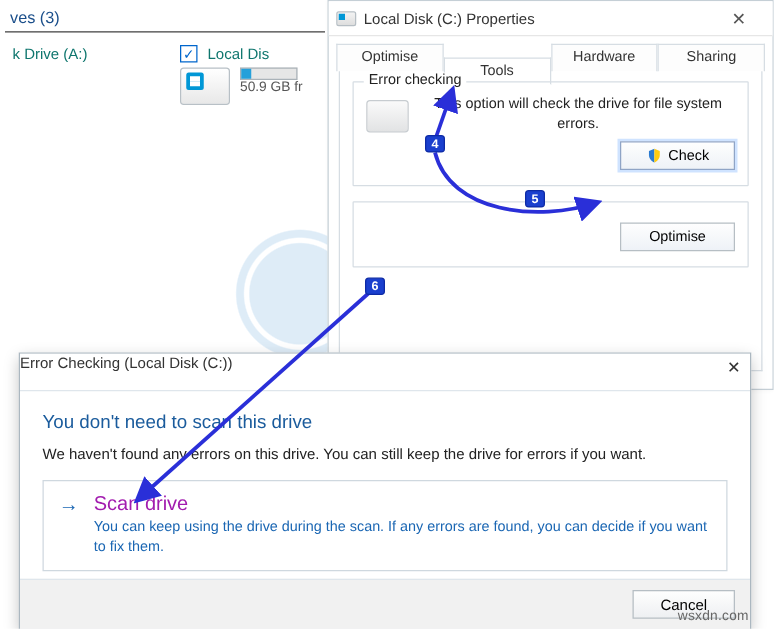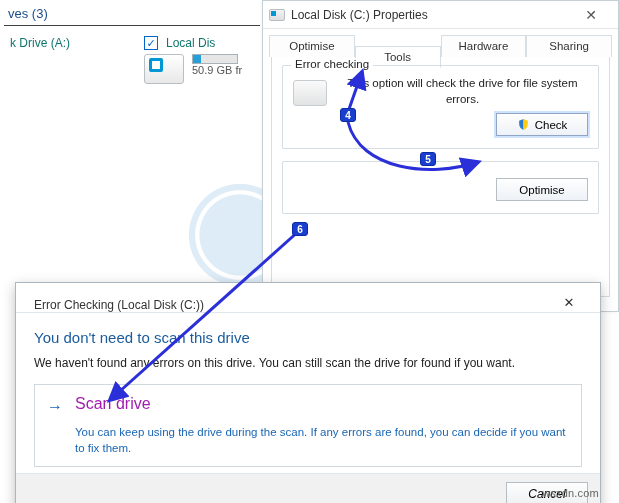--- a/index.html
+++ b/index.html
@@ -39,30 +39,30 @@
   .group-text { flex:1; font-size:11.5px; color:#222; line-height:1.35;}
   .btnrow { display:flex; justify-content:flex-end; margin-top:6px;}
   .btn { min-width:92px; height:23px; border:1px solid #8fa4c6; background:linear-gradient(#fefefe,#eef2f7); font-size:11.5px; display:flex; align-items:center; justify-content:center; gap:5px; cursor:default; box-shadow:0 0 0 2px #cfe3ff;}
   .btn.plain { box-shadow:none; border-color:#b6bec4;}
   .shield{ width:13px; height:13px; }
   .shield .half1{ fill:#2a7ad0;} .shield .half2{ fill:#ffcb0f;}
   .colour-icon { width:16px; height:16px; background:conic-gradient(#e03030 0 25%,#3cba54 0 50%,#4285f4 0 75%,#f4c20d 0 100%); border-radius:2px; margin-top:4px;}
 
   
   .echk { position:absolute; left:15px; top:282px; width:586px; border:1px solid #abb7c0; background:#fff; box-shadow:0 4px 12px rgba(0,0,0,.25);}
-  .echk-title-bar { height:30px; display:flex; align-items:flex-end; justify-content:space-between; padding:0 18px; background:#fff; border-bottom:1px solid #dfe6ec; font-size:12px; color:#333;}
+  .echk-title-bar { height:30px; display:flex; align-items:flex-start; justify-content:space-between; padding:0 0; background:#fff; border-bottom:1px solid #dfe6ec; font-size:12px; color:#333;}
   .echk-close { width:26px; height:20px; display:flex; align-items:center; justify-content:center; font-size:13px; color:#333;}
   .echk-body { padding:12px 18px 6px 18px;}
   .echk-h { color:#1a5b9c; font-size:15px; margin:4px 0 10px 0;}
   .echk-sub { font-size:12px; color:#222; margin-bottom:14px;}
   .opt { border:1px solid #cfd8df; padding:10px 12px; display:flex; gap:12px; align-items:flex-start;}
   .opt-arrow { color:#1a66b3; font-size:16px; margin-top:1px;}
   .opt-title { color:#a21caf; font-size:16px; }
-  .opt-desc { color:#1a66b3; font-size:11.5px; line-height:1.35; margin-top:12px;}
-  .echk-footer { height:40px; background:#f1f1f1; border-top:1px solid #dfe6ec; display:flex; justify-content:flex-end; align-items:center; padding:0 12px;font-style:italic;}
+  .opt-desc { color:#1a66b3; font-size:11.5px; line-height:1.35; margin-top:2px;}
+  .echk-footer { height:40px; background:#f1f1f1; border-top:1px solid #dfe6ec; display:flex; justify-content:flex-end; align-items:center; padding:0 12px;}
   .btn-cancel { width:82px; height:23px; border:1px solid #b6bec4; background:linear-gradient(#fefefe,#eef0f2); font-size:12px; display:flex; align-items:center; justify-content:center;}
 
   
   .overlay { position:absolute; left:0; top:0; width:619px; height:503px; pointer-events:none; }
   .step { position:absolute; width:16px; height:14px; background:#1a3fce; border:1px solid #0d2aa5; border-radius:3px; color:#fff; font-size:10px; font-weight:bold; display:flex; align-items:center; justify-content:center; pointer-events:none;}
   .watermark { position:absolute; right:20px; bottom:4px; font-size:11px; color:#666; letter-spacing:.2px;}
   .bg-logo { position:absolute; left:150px; top:180px; width:180px; height:110px; opacity:.18; pointer-events:none;
              background: radial-gradient(circle at 50% 50%, #4e9bd8 0 38%, transparent 39%),
                          radial-gradient(circle at 50% 50%, transparent 0 42%, #4e9bd8 43% 48%, transparent 49%);
              border-radius:50%;}
@@ -138,21 +138,21 @@
   </div>
 </div>
 
 <div class="echk">
   <div class="echk-title-bar">
     <span>Error Checking (Local Disk (C:))</span>
     <div class="echk-close">✕</div>
   </div>
   <div class="echk-body">
     <div class="echk-h">You don't need to scan this drive</div>
-    <div class="echk-sub">We haven't found any errors on this drive. You can still scan the drive for found if you want.</div>
+    <div class="echk-sub">We haven't found any errors on this drive. You can still keep the drive for errors if you want.</div>
     <div class="opt">
       <div class="opt-arrow">→</div>
       <div>
         <div class="opt-title">Scan drive</div>
         <div class="opt-desc">You can keep using the drive during the scan. If any errors are found, you can decide if you want to fix them.</div>
       </div>
     </div>
   </div>
   <div class="echk-footer">
     <div class="btn-cancel">Cancel</div>

